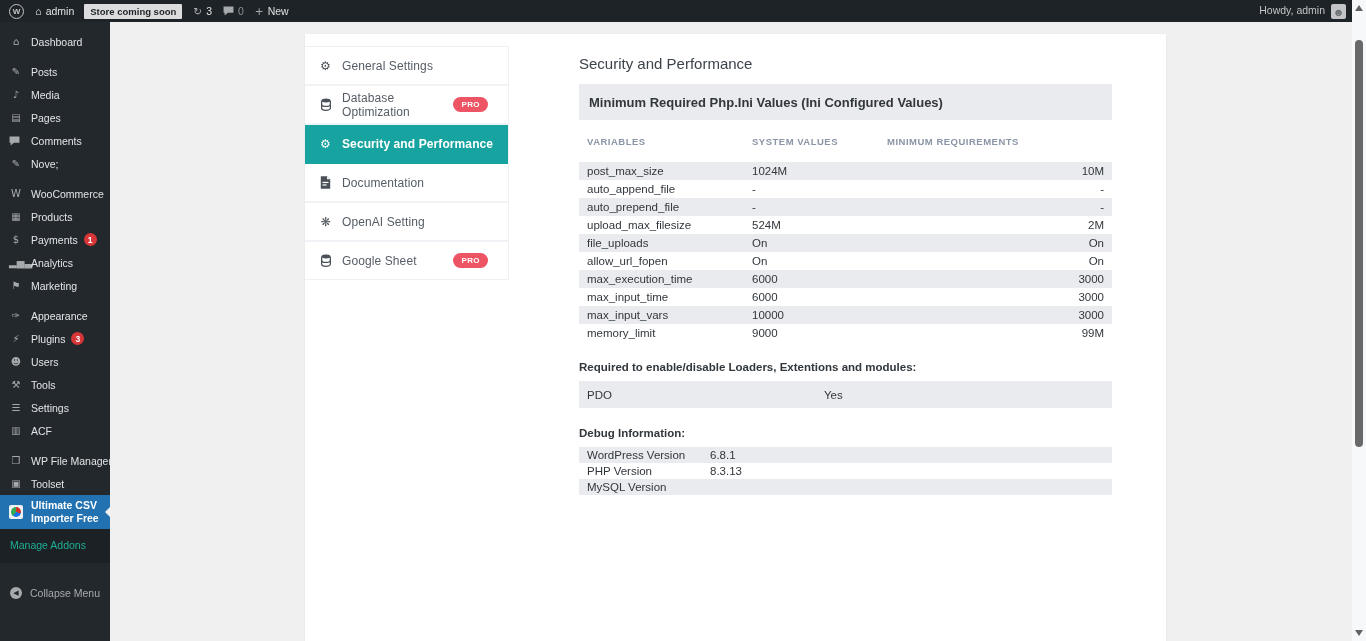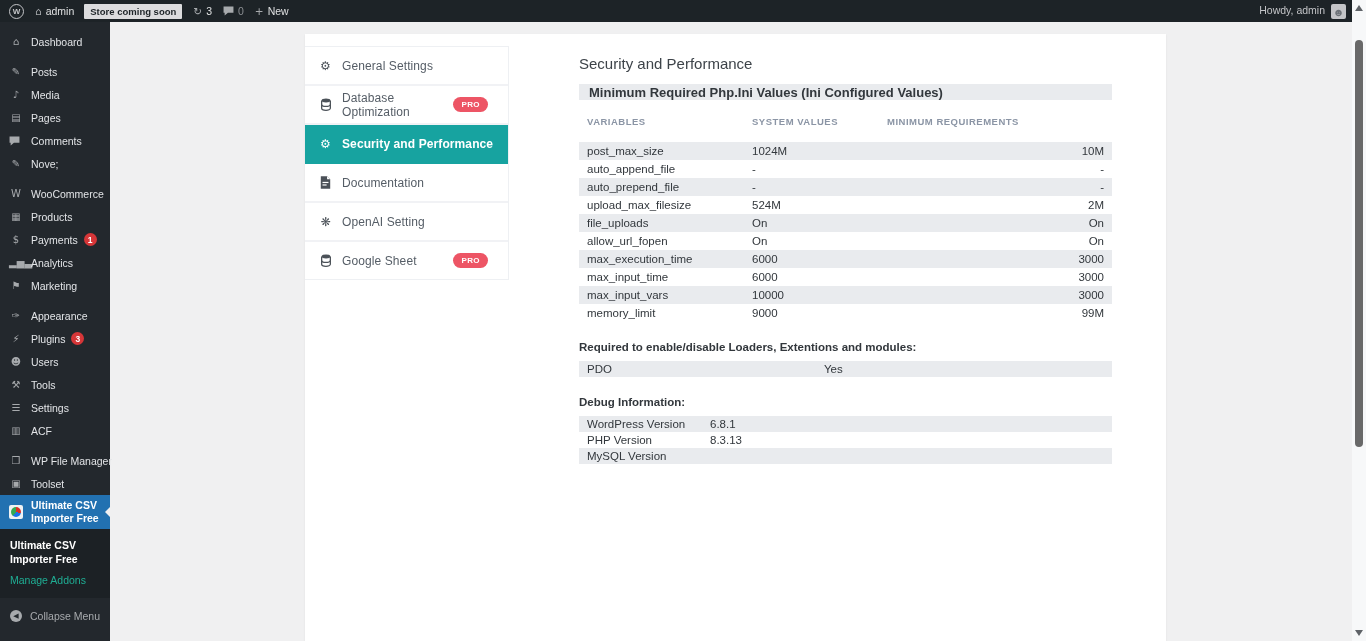--- a/index.html
+++ b/index.html
@@ -37,21 +37,21 @@
   .mi-active .arrow{position:absolute;right:0;top:50%;margin-top:-5px;width:0;height:0;
     border-top:5px solid transparent;border-bottom:5px solid transparent;border-right:5px solid #f0f0f1}
   .csvlogo{width:14px;height:14px;background:#eef2f4;border-radius:2px;margin-right:8px;margin-left:0;
     display:flex;align-items:center;justify-content:center;flex:none}
   .csvlogo i{display:block;width:10px;height:10px;border-radius:50%;
     background:conic-gradient(#d93025 0 30%,#1a73e8 30% 60%,#34a853 60% 100%)}
   #submenu{background:#1c2125;padding:6px 0 8px 0}
   .smi{padding:4px 8px 4px 10px;font-size:10.5px;cursor:pointer}
   .smi-current{color:#fff;font-weight:700;line-height:1.3}
   .smi-addons{color:#1fae94}
-  .collapse-row{margin-top:6px}
+  .collapse-row{margin-top:18px}
   .collapse-circle{width:12px;height:12px;border-radius:50%;background:#a7aaad;color:#23282d;
     font-size:7px;display:flex;align-items:center;justify-content:center;margin-right:8px;margin-left:1px;flex:none}
   .collapse-lbl{font-size:10.5px;color:#a7aaad}
   
   #content{position:absolute;top:22px;left:110px;right:14px;bottom:0;background:#f0f0f1;overflow:hidden}
   #card{position:absolute;left:195px;top:12px;width:861px;height:1200px;background:#fff;
     box-shadow:0 1px 2px rgba(0,0,0,.07)}
   
   #tabs{position:absolute;left:0;top:12px;width:203px;border:1px solid #eef0f3;border-left:none;background:#fff}
   .tab{height:37px;display:flex;align-items:center;border-bottom:2px solid #f1f2f5;cursor:pointer;background:#fff}
@@ -60,30 +60,30 @@
     font-family:"DejaVu Sans",sans-serif;display:flex;align-items:center;justify-content:center}
   .tab .tlbl{font-size:12px;color:#555d66;letter-spacing:.1px}
   .tab-active{background:#17a3a0;border-bottom-color:#17a3a0}
   .tab-active .ticn{color:#fff}
   .tab-active .tlbl{color:#fff;font-weight:700}
   .pro{margin-left:auto;margin-right:20px;background:#ed5565;color:#fff;font-size:8px;font-weight:700;
     padding:3px 8px;border-radius:9px;letter-spacing:.4px}
   
   #panel{position:absolute;left:274px;top:0;width:533px}
   #panel-title{margin-top:21px;font-size:15px;color:#3d4349;font-weight:500}
-  .secbar{margin-top:12px;height:16px;background:#e9ebee;display:flex;align-items:center;
+  .secbar{margin-top:12px;height:36px;background:#e9ebee;display:flex;align-items:center;
     padding-left:10px;font-size:13px;font-weight:700;color:#32373c;box-sizing:border-box}
   .colrow{height:30px;display:grid;grid-template-columns:165px 135px 1fr;align-items:center;
     padding:6px 8px;font-size:9.5px;font-weight:700;color:#8b95a5;letter-spacing:.5px}
   .irow{height:18px;display:grid;grid-template-columns:165px 135px 1fr;align-items:center;
     padding:0 8px;font-size:11.5px;color:#32373c}
   .irow .c3{text-align:right}
   .gray{background:#e9ebee}
   .subtitle{margin-top:19px;margin-bottom:8px;font-size:11.5px;font-weight:700;color:#32373c}
-  .prow{height:16px;display:grid;grid-template-columns:237px 1fr;align-items:center;
+  .prow{height:27px;display:grid;grid-template-columns:237px 1fr;align-items:center;
     padding:0 8px;font-size:11.5px;color:#32373c}
   .drow{height:16px;display:grid;grid-template-columns:123px 1fr;align-items:center;
     padding:0 8px;font-size:11.5px;color:#32373c}
   
   #scrollbar{position:absolute;top:0;right:0;width:14px;height:641px;background:#f7f8f9;z-index:60}
   .sb-up,.sb-down{position:absolute;left:3px;width:0;height:0;cursor:pointer}
   .sb-up{top:5px;border-left:4px solid transparent;border-right:4px solid transparent;border-bottom:6px solid #5f6368}
   .sb-down{bottom:5px;border-left:4px solid transparent;border-right:4px solid transparent;border-top:6px solid #5f6368}
   .sb-thumb{position:absolute;left:3px;top:40px;width:8px;height:407px;background:#696969;border-radius:4px;cursor:pointer}
   svg{display:block}
@@ -209,21 +209,20 @@
     <span class="csvlogo">
         <i></i>
       </span>
     <span class="lbl">
       <span>Ultimate CSV</span><br>
       <span>Importer Free</span>
     </span>
     <span class="arrow"></span>
   </div>
   <div id="submenu">
-    <div class="smi smi-current">Ultimate CSV Importer Free</div>
     <div class="smi smi-addons">Manage Addons</div>
   </div>
   <div class="mi collapse-row">
     <span class="collapse-circle">◀</span>
     <span class="collapse-lbl">Collapse Menu</span>
   </div>
 </div>
 
 <div id="content">
   <div id="card">

